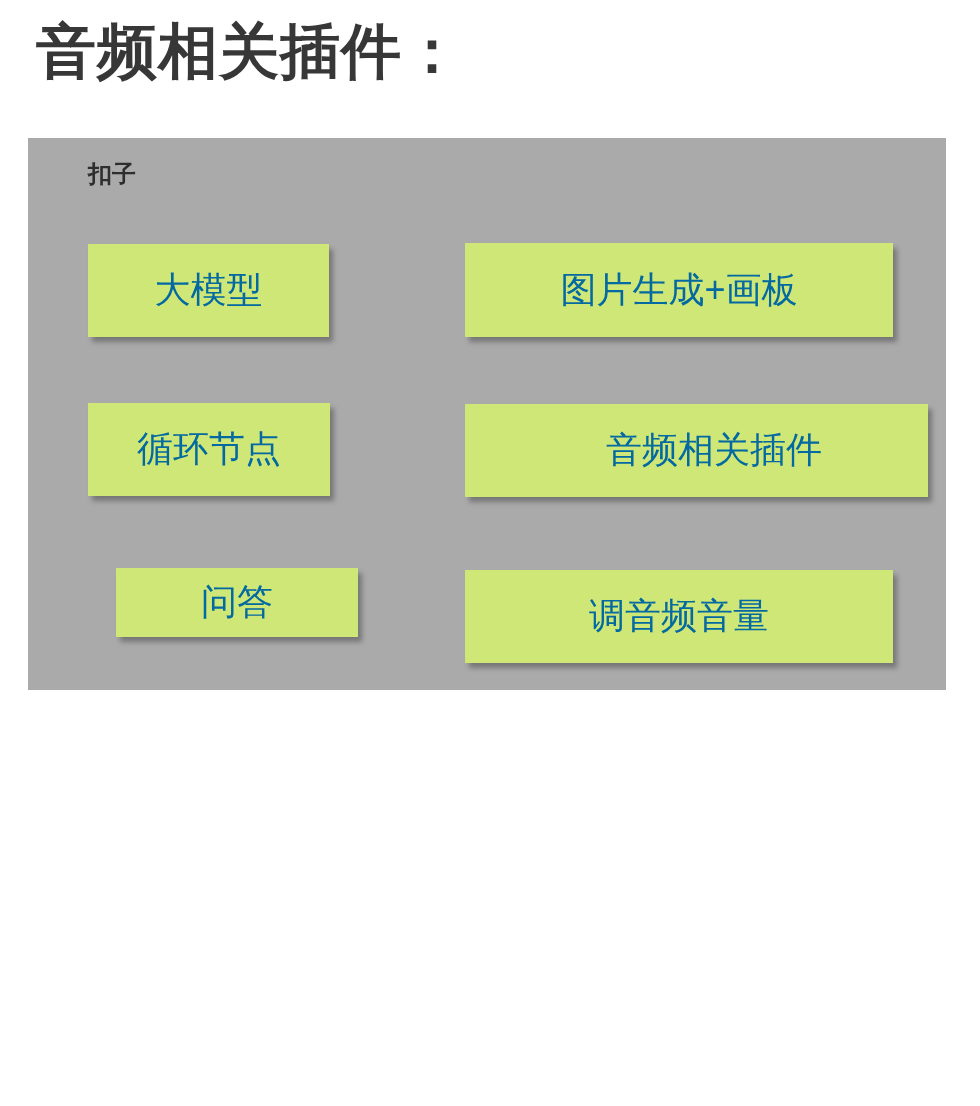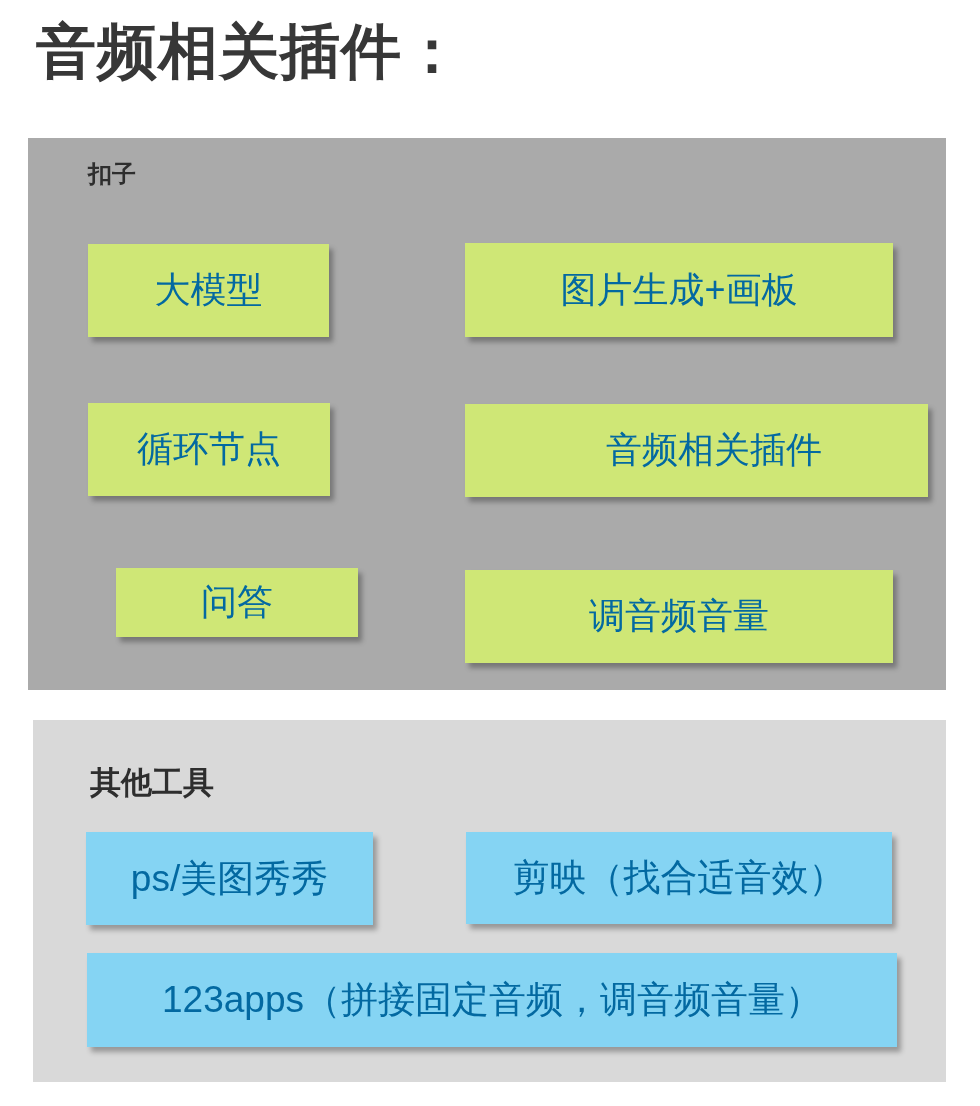--- a/index.html
+++ b/index.html
@@ -101,23 +101,14 @@
 
     <div class="node green n-loop">循环节点</div>
 
     <div class="node green n-audio">音频相关插件</div>
 
     <div class="node green n-qa">问答</div>
 
     <div class="node green n-video">调音频音量</div>
   </section>
 
-  <section class="panel panel-other">
-    <div class="panel-label">其他工具</div>
-
-    <div class="node blue n-ps">ps/美图秀秀</div>
-
-    <div class="node blue n-jy">剪映（找合适音效）</div>
-
-    <div class="node blue n-apps">123apps（拼接固定音频，调音频音量）</div>
-  </section>
 
 </div>
 
 </body></html>

